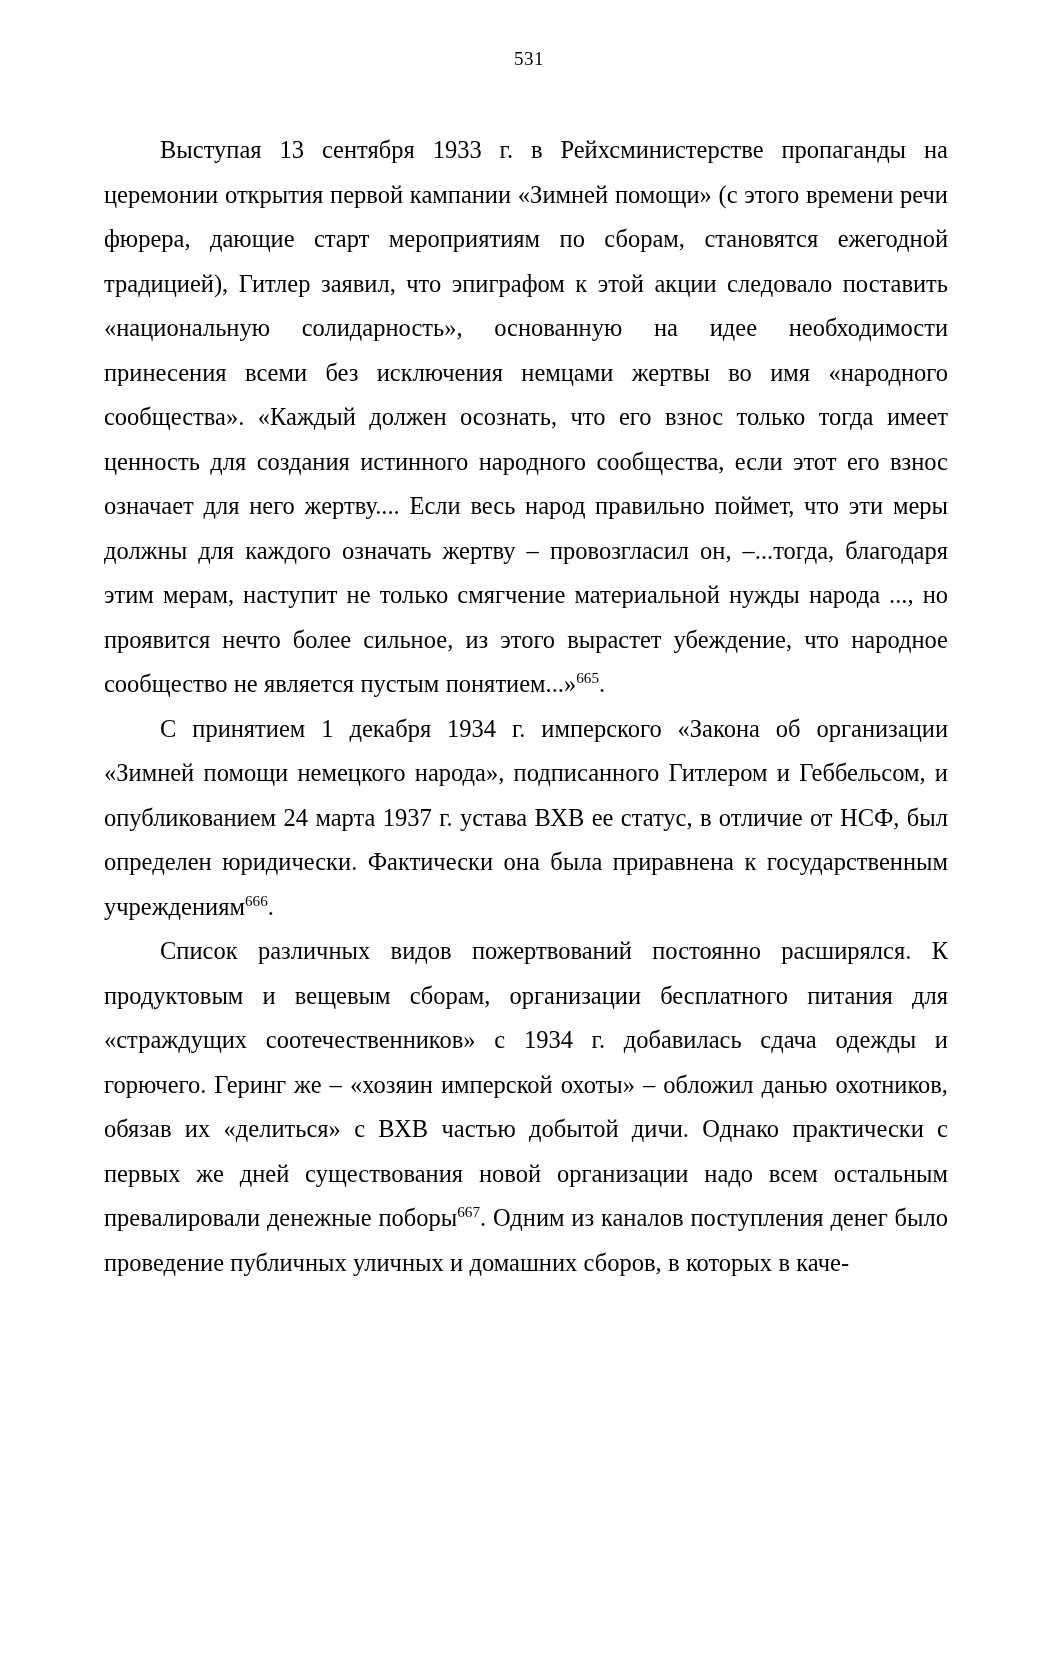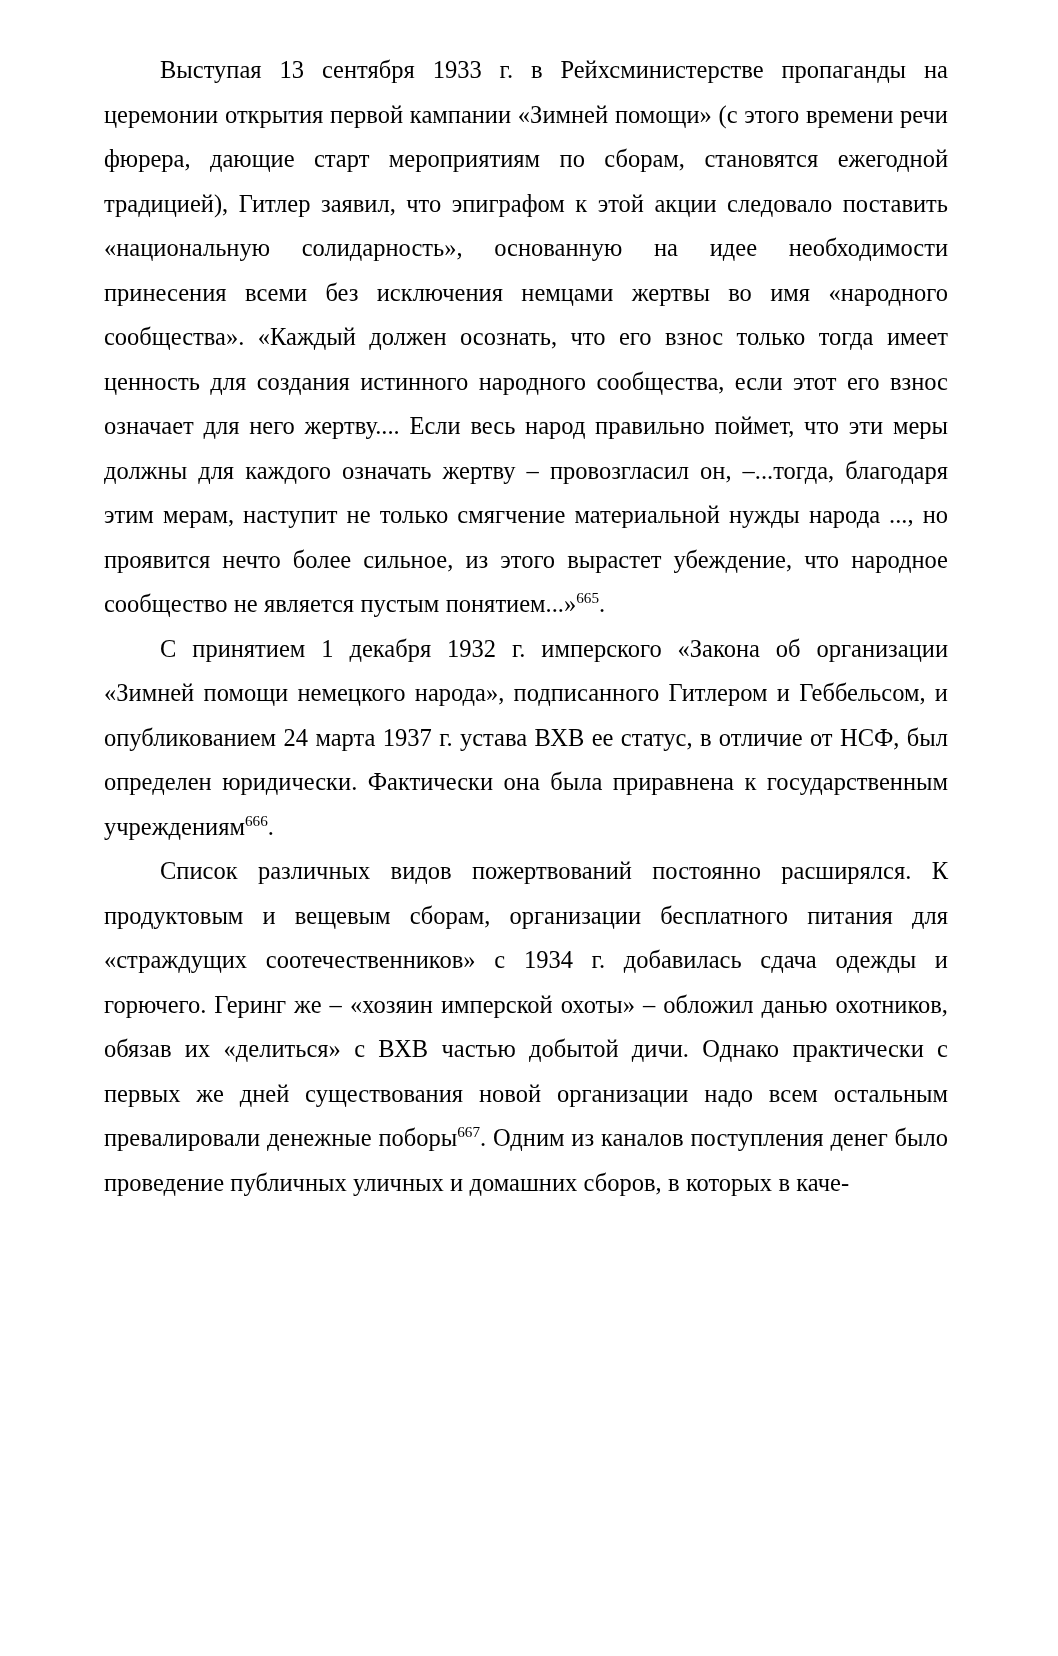--- a/index.html
+++ b/index.html
@@ -44,24 +44,25 @@
     font-size: 0.62em;
     vertical-align: super;
     line-height: 0;
   }
 </style>
 </head>
 <body>
 
 <div class="page">
 
+  <div class="page-number">531</div>
 
   <div class="body-text">
 
     <p><span>Выступая 13 сентября 1933 г. в Рейхсминистерстве пропаганды на церемонии открытия первой кампании «Зимней помощи» (с этого времени речи фюрера, дающие старт мероприятиям по сборам, становятся ежегодной традицией), Гитлер заявил, что эпиграфом к этой акции следовало поставить «национальную солидарность», основанную на идее необходимости принесения всеми без исключения немцами жертвы во имя «народного сообщества». «Каждый должен осознать, что его взнос только тогда имеет ценность для создания истинного народного сообщества, если этот его взнос означает для него жертву.... Если весь народ правильно поймет, что эти меры должны для каждого означать жертву – провозгласил он, –...тогда, благодаря этим мерам, наступит не только смягчение материальной нужды народа ..., но проявится нечто более сильное, из этого вырастет убеждение, что народное сообщество не является пустым понятием...»</span><sup>665</sup><span>.</span></p>
 
 
-    <p><span>С принятием 1 декабря 1932 г. имперского «Закона об организации «Зимней помощи немецкого народа», подписанного Гитлером и Геббельсом, и опубликованием 24 марта 1937 г. устава ВХВ ее статус, в отличие от НСФ, был определен юридически. Фактически она была приравнена к государственным учреждениям</span><sup>666</sup><span>.</span></p>
+    <p><span>С принятием 1 декабря 1934 г. имперского «Закона об организации «Зимней помощи немецкого народа», подписанного Гитлером и Геббельсом, и опубликованием 24 марта 1937 г. устава ВХВ ее статус, в отличие от НСФ, был определен юридически. Фактически она была приравнена к государственным учреждениям</span><sup>666</sup><span>.</span></p>
 
     <p><span>Список различных видов пожертвований постоянно расширялся. К продуктовым и вещевым сборам, организации бесплатного питания для «страждущих соотечественников» с 1934 г. добавилась сдача одежды и горючего. Геринг же – «хозяин имперской охоты» – обложил данью охотников, обязав их «делиться» с ВХВ частью добытой дичи. Однако практически с первых же дней существования новой организации надо всем остальным превалировали денежные поборы</span><sup>667</sup><span>. Одним из каналов поступления денег было проведение публичных уличных и домашних сборов, в которых в каче-</span></p>
 
   </div>
 </div>
 
 </body></html>

